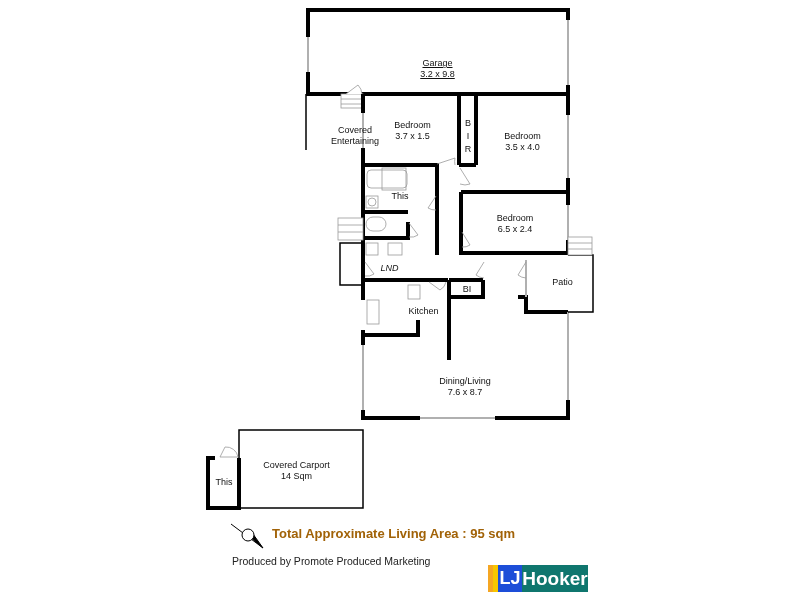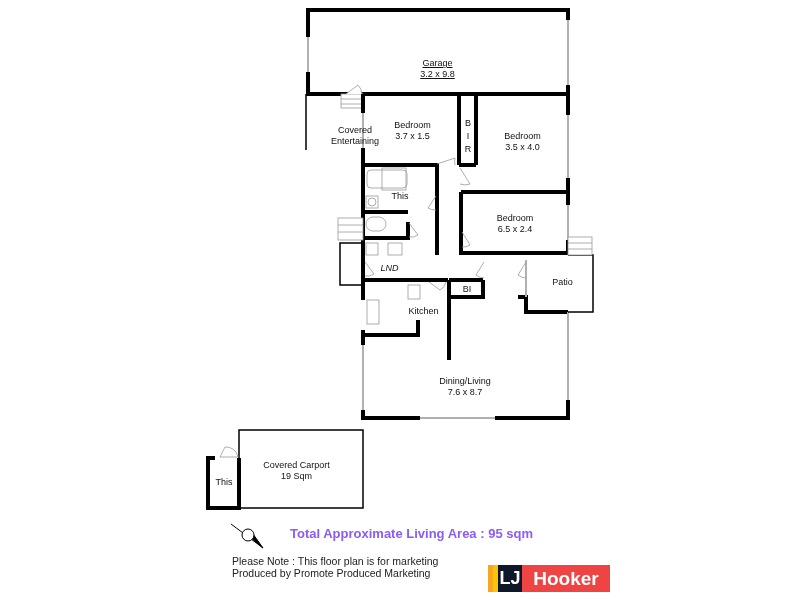--- a/index.html
+++ b/index.html
@@ -1,25 +1,25 @@
 <!DOCTYPE html>
 <html><head>
 <meta charset="utf-8">
 <style>
   html, body { margin:0; padding:0; background:#ffffff; }
   body { width:800px; height:600px; position:relative; overflow:hidden; font-family:"Liberation Sans", sans-serif; color:#111; }
   svg.plan { position:absolute; left:0; top:0; }
   .lbl { position:absolute; text-align:center; font-size:9px; line-height:11px; color:#111; }
-  .total { position:absolute; left:290px; top:526px; font-size:13px; font-weight:bold; color:#8b5cf6; }
+  .total { position:absolute; left:272px; top:526px; font-size:13px; font-weight:bold; color:#a16207; }
   .note { position:absolute; left:232px; top:555px; font-size:10.5px; line-height:12px; color:#222; }
   .logo { position:absolute; left:488px; top:565px; width:106px; height:27px; }
   .logo .bar1 { position:absolute; left:0; top:0; width:5px; height:27px; background:#f5a623; }
   .logo .bar2 { position:absolute; left:5px; top:0; width:5px; height:27px; background:#f7c600; }
-  .logo .lj { position:absolute; left:10px; top:0; width:24px; height:27px; background:#0f172a; color:#fff; font-weight:bold; font-size:18px; line-height:27px; text-align:center; }
-  .logo .hk { position:absolute; left:34px; top:0; width:88px; height:27px; background:#ef4444; color:#fff; font-weight:bold; font-size:19px; line-height:27px; text-align:center; }
+  .logo .lj { position:absolute; left:10px; top:0; width:24px; height:27px; background:#1d4ed8; color:#fff; font-weight:bold; font-size:18px; line-height:27px; text-align:center; }
+  .logo .hk { position:absolute; left:34px; top:0; width:66px; height:27px; background:#0f766e; color:#fff; font-weight:bold; font-size:19px; line-height:27px; text-align:center; }
 </style>
 </head>
 <body>
 
 <svg class="plan" width="800" height="600" viewBox="0 0 800 600">
 
   <g fill="none" stroke="#000" stroke-width="4">
     <polyline points="308,37 308,10 568,10 568,20"></polyline>
     <polyline points="308,72 308,94 568,94 568,85"></polyline>
   </g>
@@ -158,27 +158,26 @@
 <div class="lbl" style="left:372px; top:263px; width:35px;font-style:italic;">LND</div>
 <div class="lbl" style="left:453px; top:284px; width:28px;">BI</div>
 <div class="lbl" style="left:535px; top:277px; width:55px;">Patio</div>
 <div class="lbl" style="left:383px; top:306px; width:45px;margin-left:18px;">Kitchen</div>
 <div class="lbl" style="left:420px; top:376px; width:90px;">
   <div>Dining/Living</div>
   <div>7.6 x 8.7</div>
 </div>
 <div class="lbl" style="left:249px; top:460px; width:95px;">
   <div>Covered Carport</div>
-  <div>19 Sqm</div>
+  <div>14 Sqm</div>
 </div>
 <div class="lbl" style="left:210px; top:477px; width:28px;">This</div>
 
 <div class="total">Total Approximate Living Area : 95 sqm</div>
 <div class="note">
-  <div>Please Note : This floor plan is for marketing</div>
   <div>Produced by Promote Produced Marketing</div>
 </div>
 
 <div class="logo">
   <div class="bar1"></div>
   <div class="bar2"></div>
   <div class="lj">LJ</div>
   <div class="hk">Hooker</div>
 </div>
 

